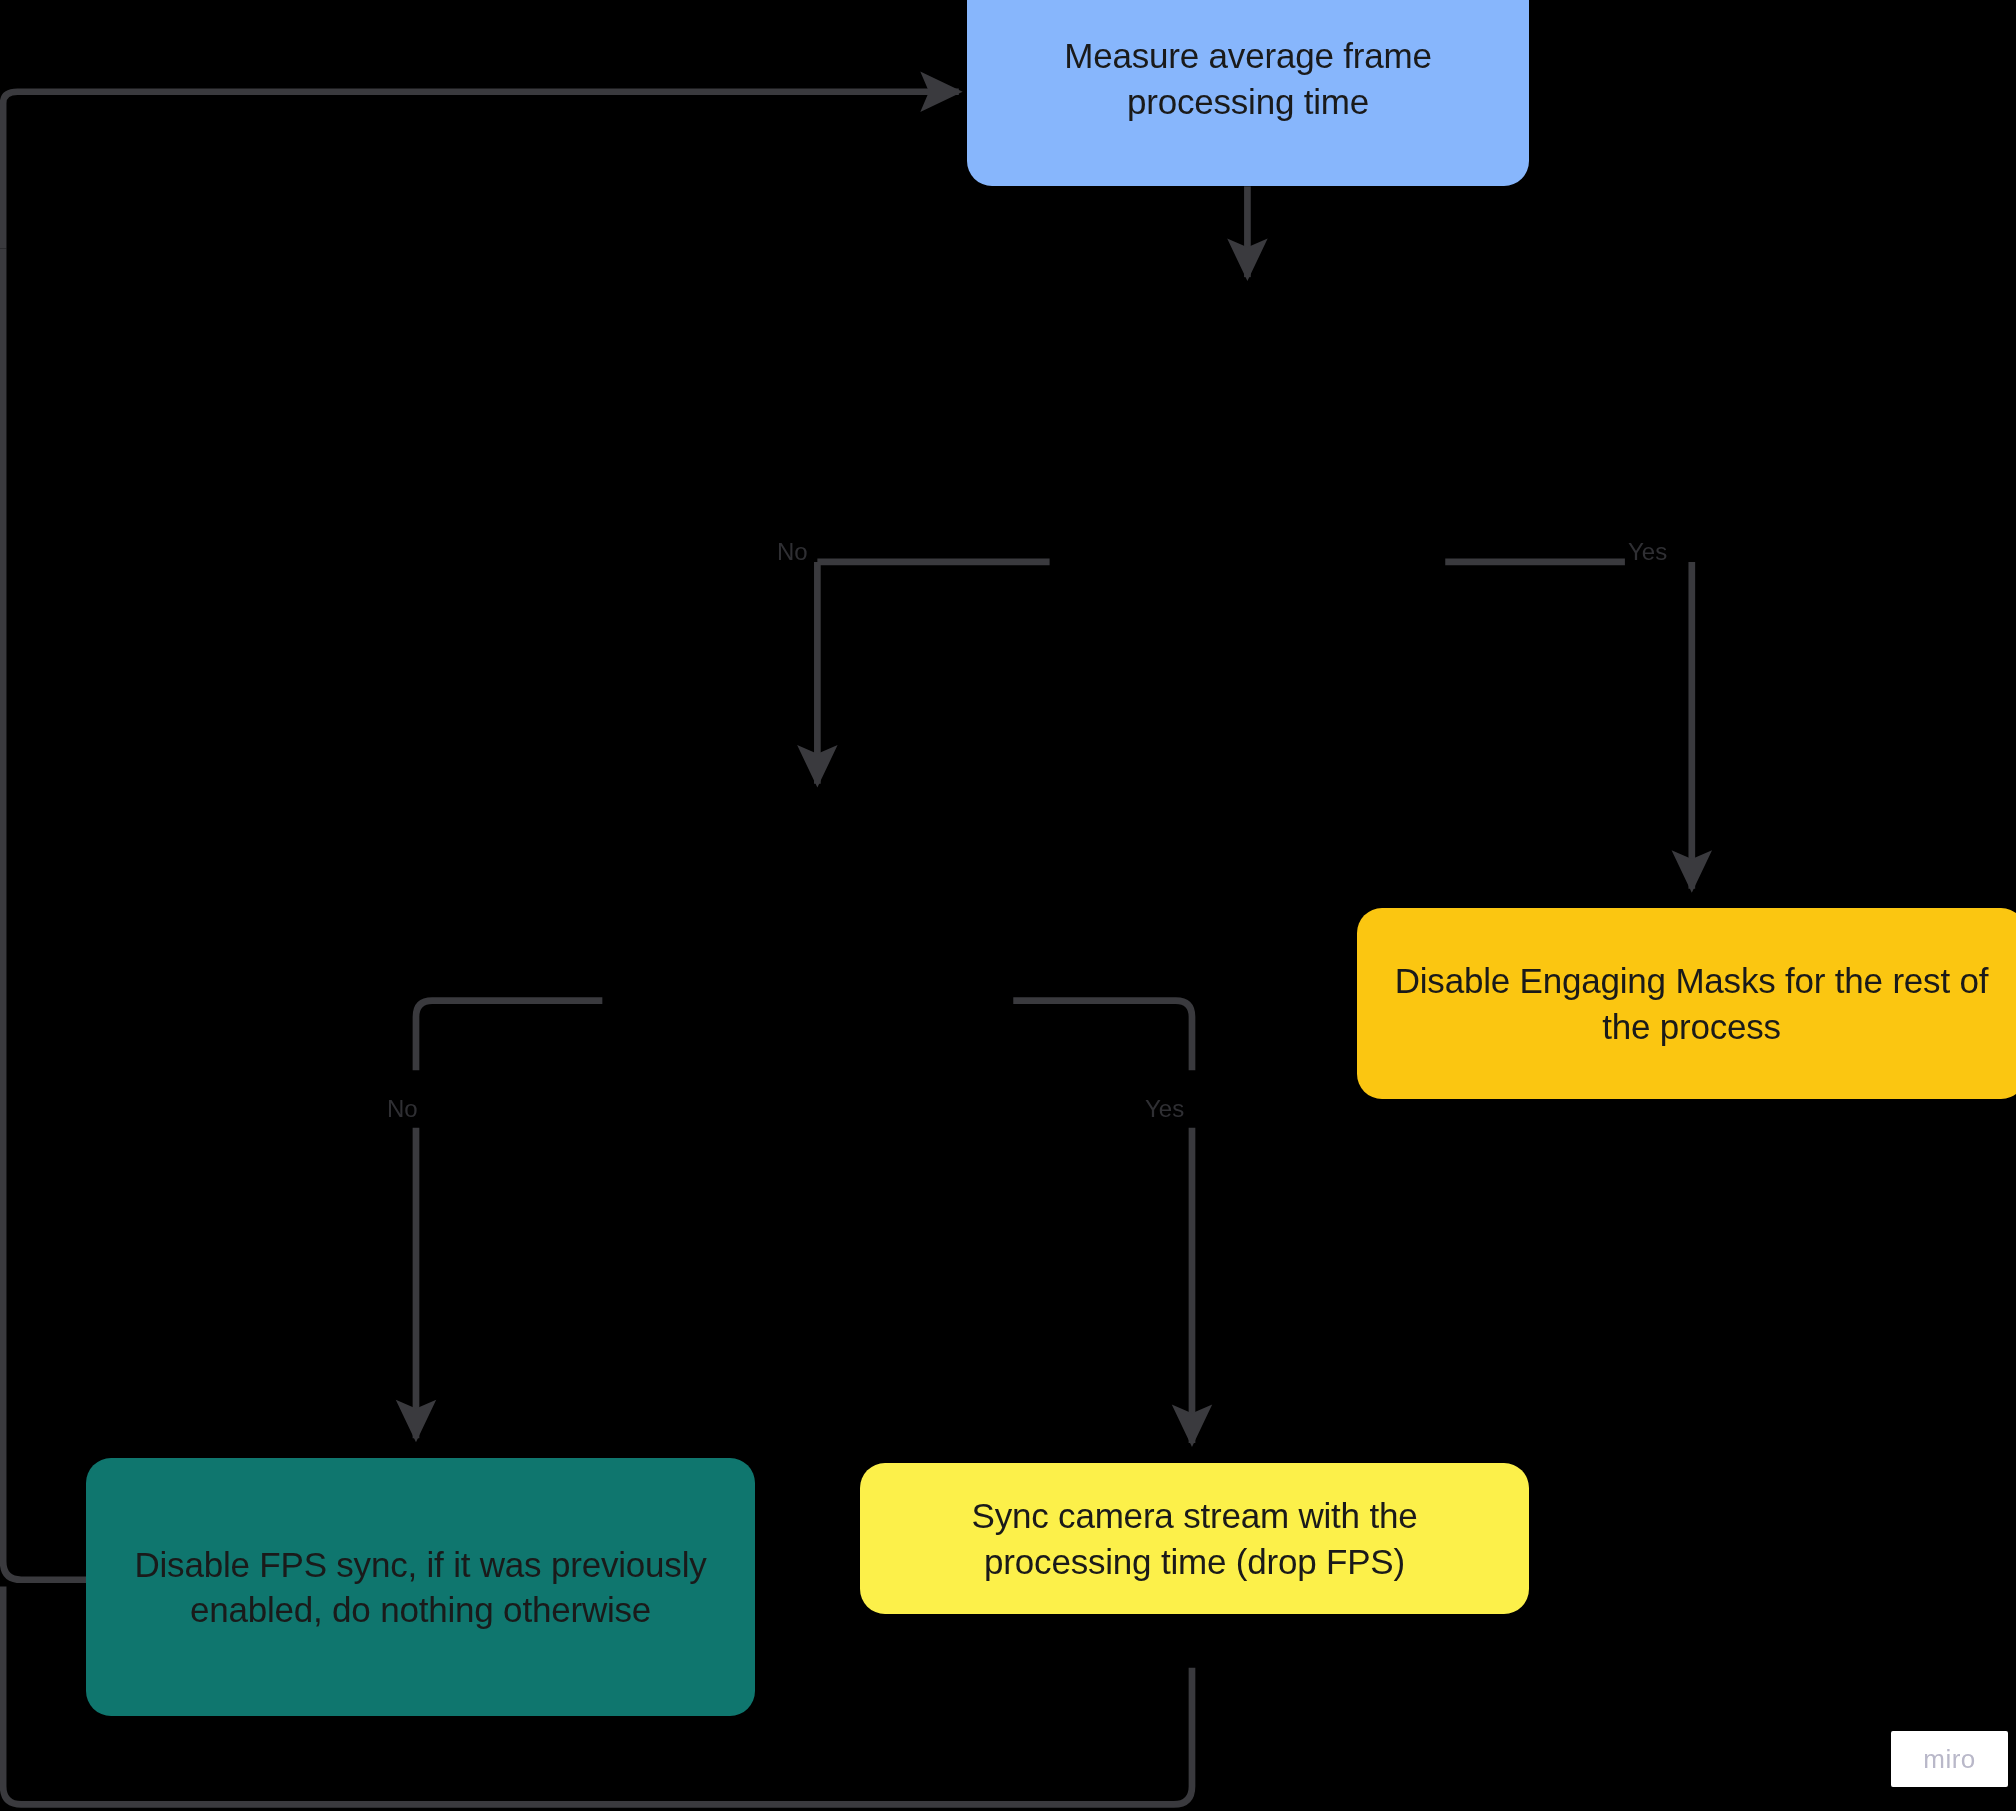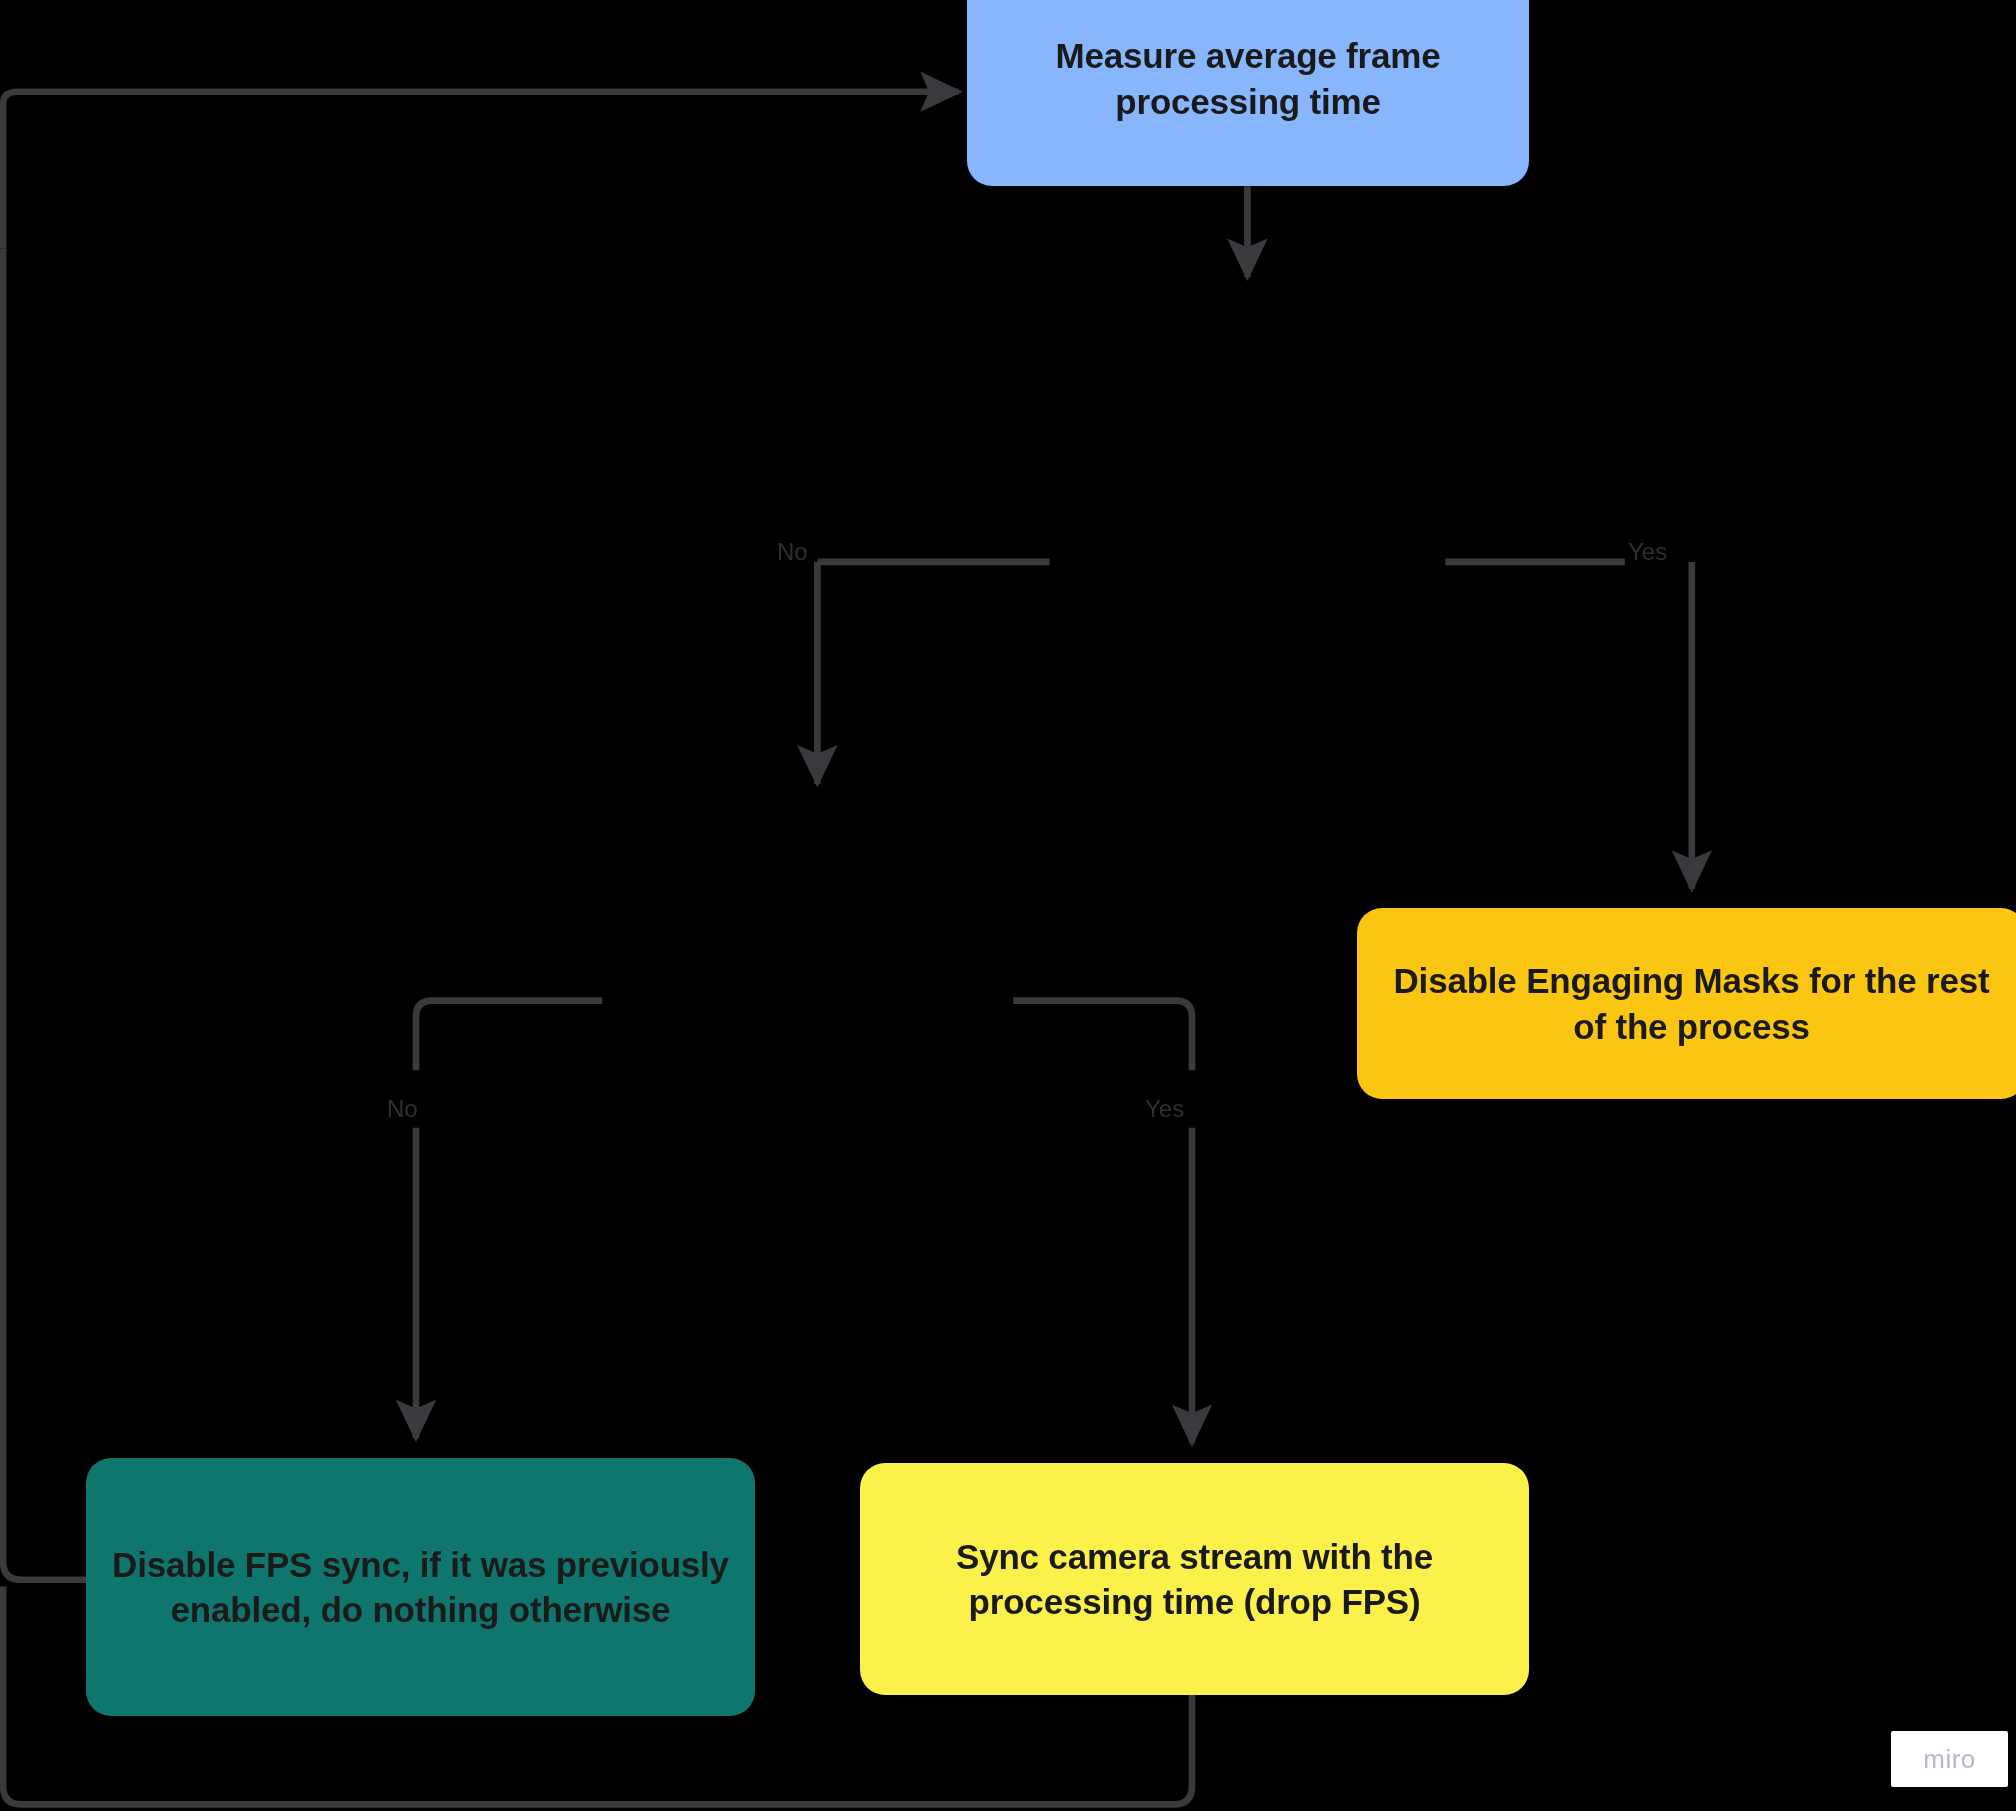--- a/index.html
+++ b/index.html
@@ -33,21 +33,21 @@
     align-items: center;
     justify-content: center;
     text-align: center;
   }
   .rect {
     border-radius: 25px;
   }
   .rect .node-label {
     font-size: 35px;
     line-height: 1.30;
-    font-weight: 700;
+    font-weight: 400;
     color: #1a1a1a;
     padding: 0 25px;
     letter-spacing: -0.2px;
   }
   .diamond {
     background: transparent;
   }
   .diamond .dshape {
     position: absolute;
     left: 0; top: 0;
@@ -133,21 +133,21 @@
 
   <div class="node rect" style="left:1357px; top:908px; width:669px; height:191px; background:#fbc611;">
     <span class="node-label">Disable Engaging Masks for the rest of the process</span>
   </div>
 
 
   <div class="node rect" style="left:86px; top:1458px; width:669px; height:258px; background:#0f766e;">
     <span class="node-label">Disable FPS sync, if it was previously enabled, do nothing otherwise</span>
   </div>
 
-  <div class="node rect" style="left:860px; top:1463px; width:669px; height:232px; background:#fcf04a;">
+  <div class="node rect" style="left:860px; top:1463px; width:669px; height:151px; background:#fcf04a;">
     <span class="node-label">Sync camera stream with the processing time (drop FPS)</span>
   </div>
 
   <div class="edge-label" style="left:777px; top:540px;">No</div>
   <div class="edge-label" style="left:1628px; top:540px;">Yes</div>
   <div class="edge-label" style="left:387px; top:1097px;">No</div>
   <div class="edge-label" style="left:1145px; top:1097px;">Yes</div>
 
   <div id="miro-logo">
     <span class="miro-text">miro</span>

